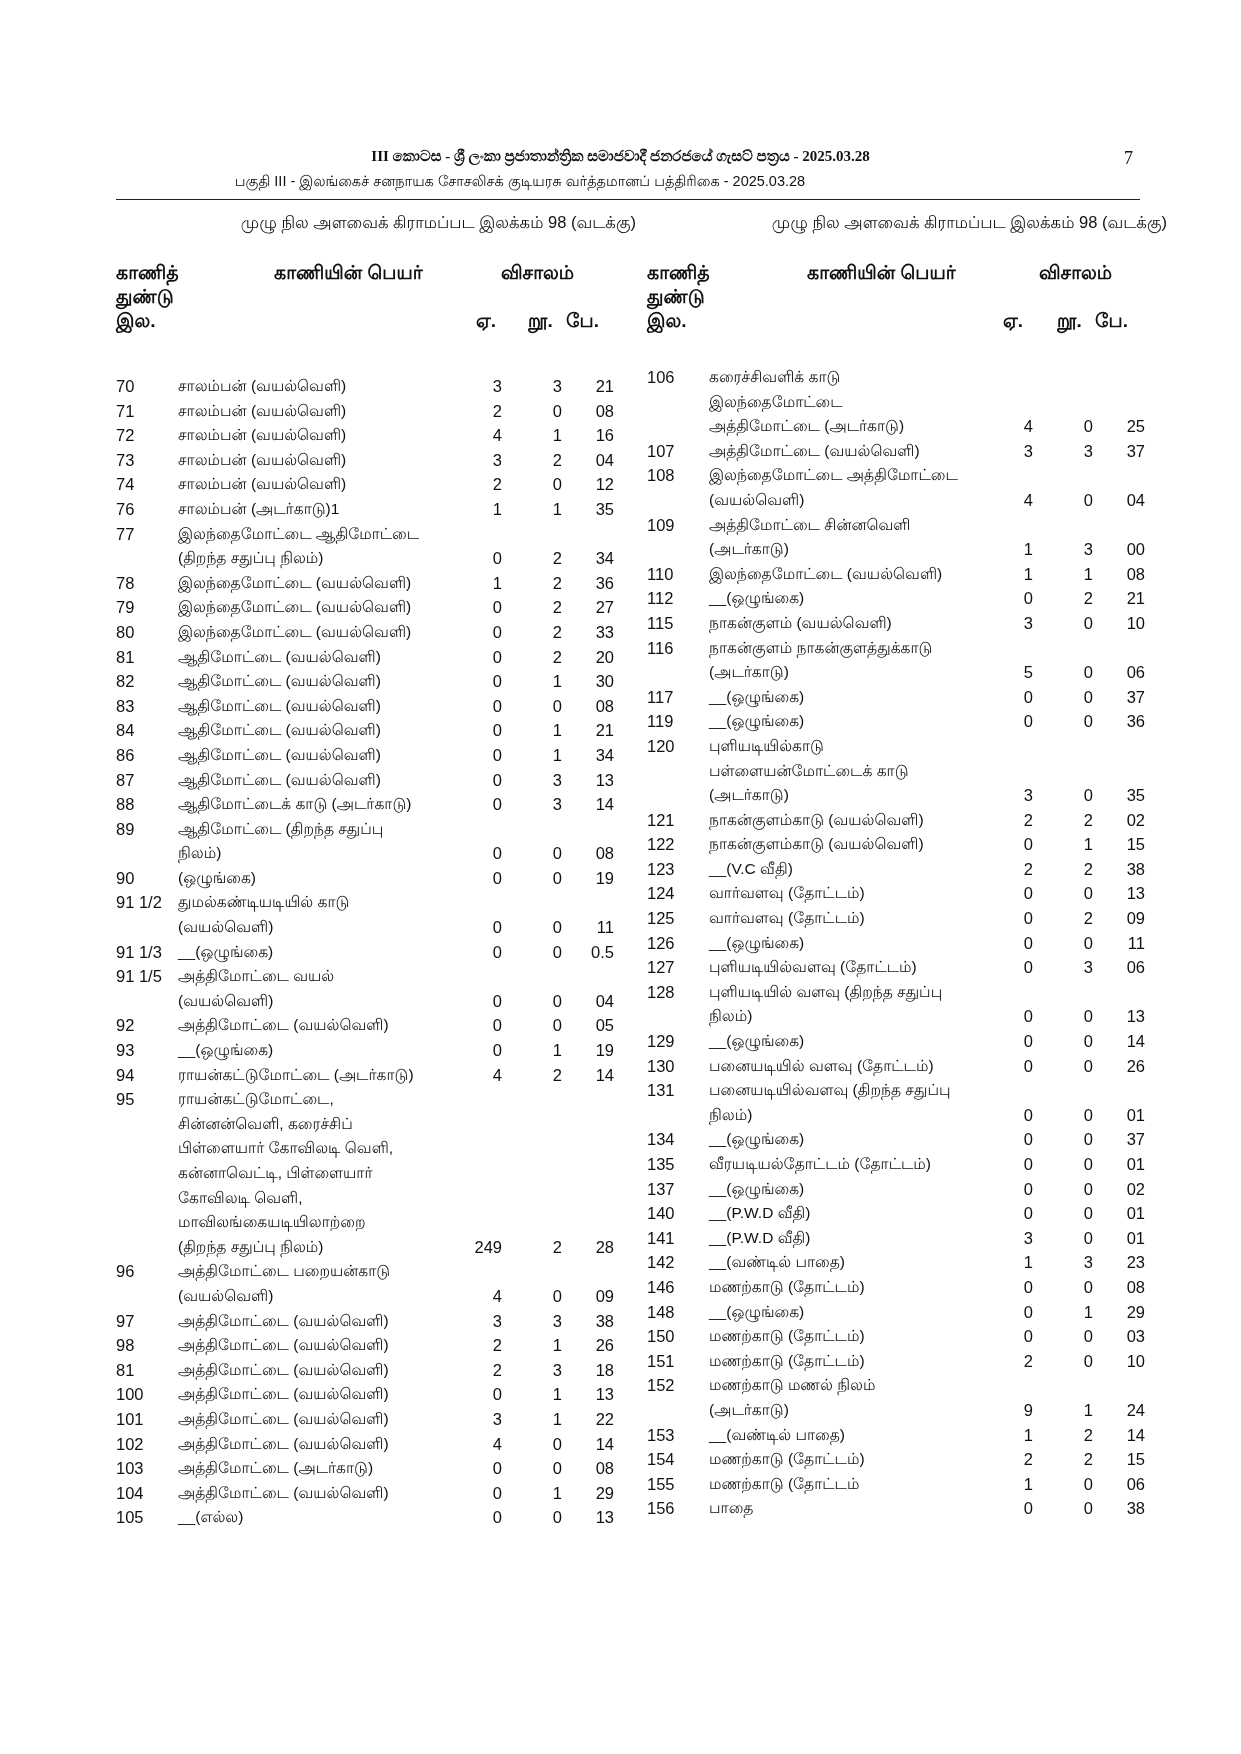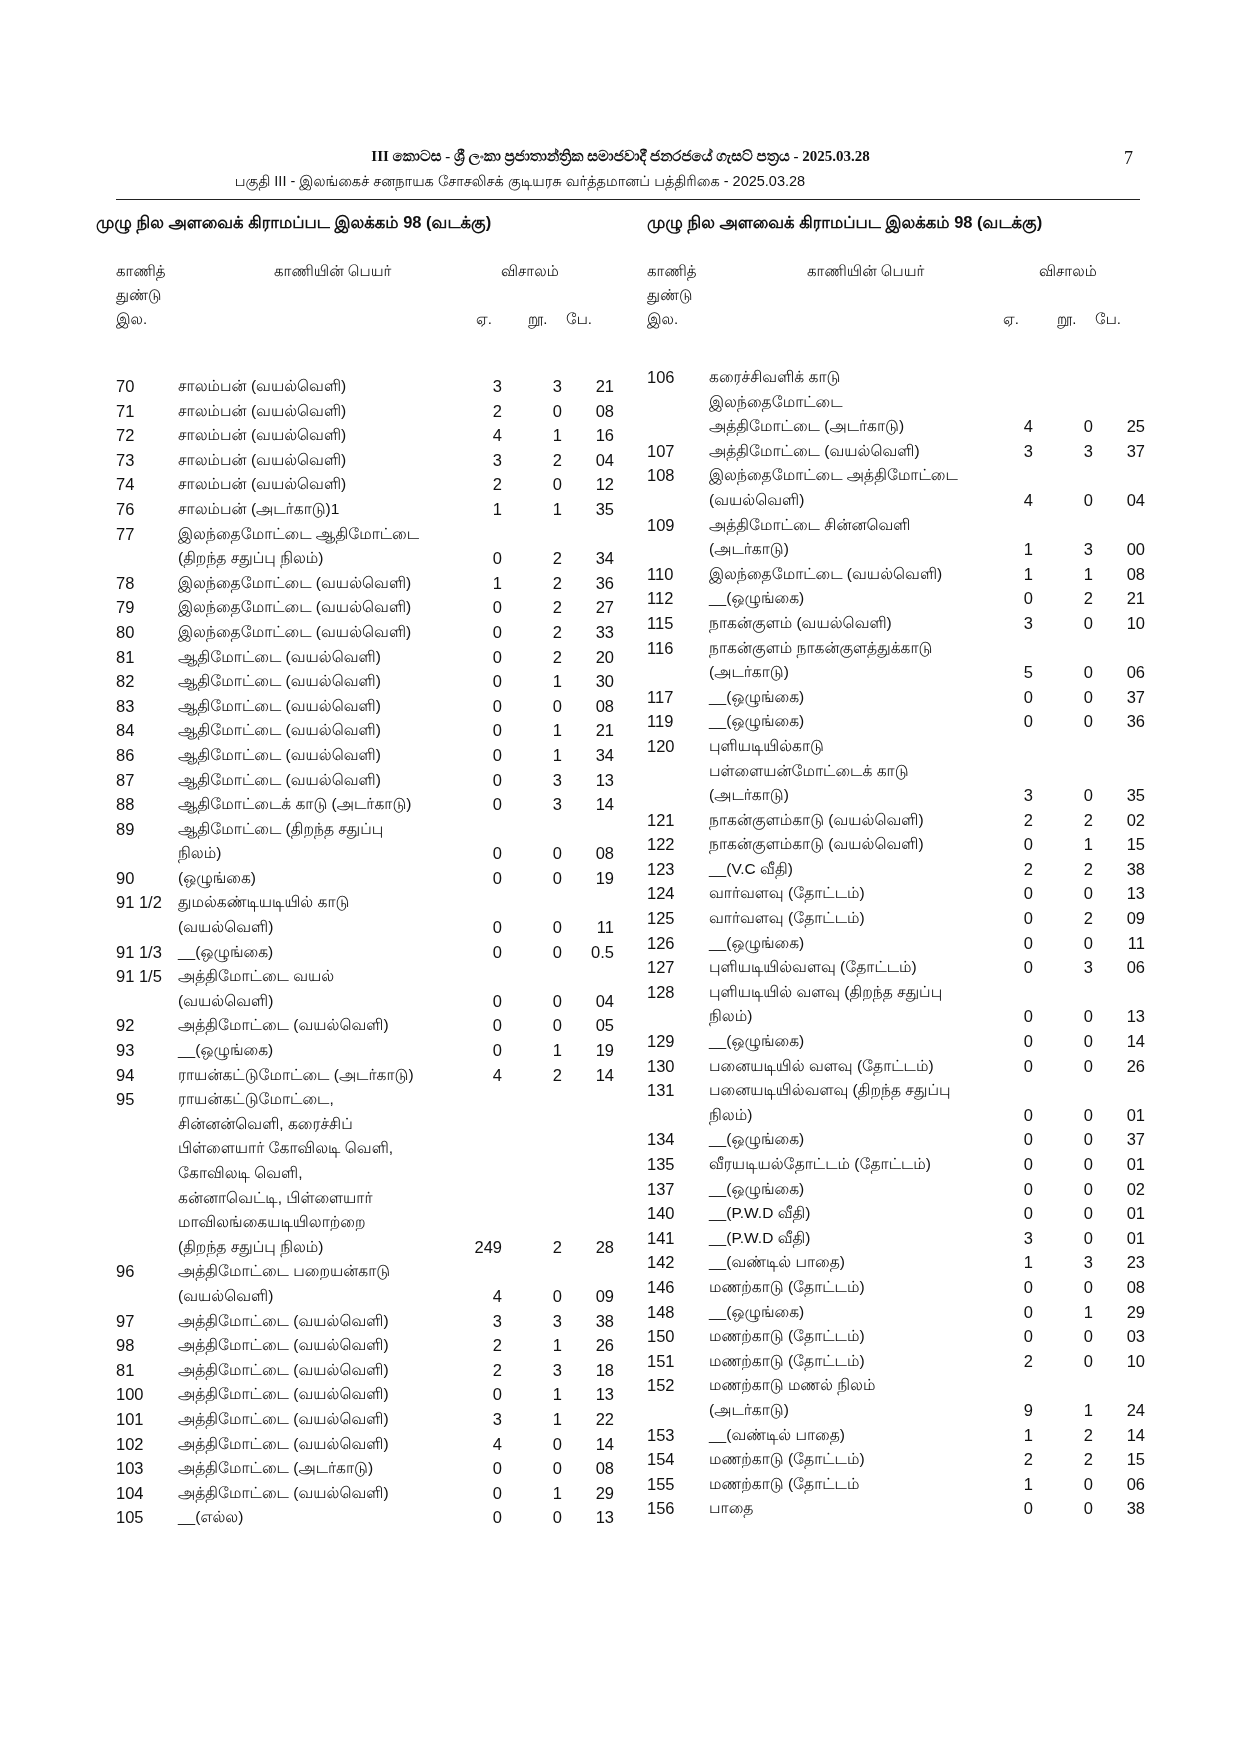--- a/index.html
+++ b/index.html
@@ -4,23 +4,23 @@
 <style>
   html, body { margin: 0; padding: 0; background: #ffffff; }
   body { width: 1241px; height: 1754px; position: relative; color: #111; font-family: "Liberation Sans", sans-serif; overflow: hidden; }
   .header-line1 { position: absolute; top: 148px; left: 0; width: 1241px; text-align: center; font-family: "Liberation Serif", serif; font-size: 15px; font-weight: bold; }
   .page-number { position: absolute; top: 148px; left: 1124px; font-family: "Liberation Serif", serif; font-size: 18px; }
   .header-line2 { position: absolute; top: 173px; left: 0; width: 1040px; text-align: center; font-family: "Liberation Sans", sans-serif; font-size: 14.5px; }
   .rule { position: absolute; top: 199px; left: 116px; width: 1024px; height: 1px; background: #222; }
   .col { position: absolute; top: 212px; width: 520px; }
   .col.left { left: 116px; }
   .col.right { left: 647px; }
-  .col-title { text-align: left; font-weight: bold; font-size: 16.5px; margin-left: -20px; height: 50px; line-height: 20px; }
+  .col-title { text-align: right; font-weight: normal; font-size: 16.5px; margin-left: -20px; height: 50px; line-height: 20px; }
   .col.right .col-title { margin-left: 0; }
-  .hdr { position: relative; height: 110px; font-size: 15px; }
+  .hdr { position: relative; height: 110px; font-size: 19px; font-weight: bold; }
   .hdr span { position: absolute; }
   table { border-collapse: collapse; font-size: 16.5px; }
   td { padding: 0; height: 24.6px; line-height: 24.6px; vertical-align: top; white-space: nowrap; }
   td.no { width: 62px; }
   td.name { width: 288px; font-size: 15.5px; }
   td.ac { width: 36px; text-align: right; }
   td.ro { width: 60px; text-align: right; }
   td.pe { width: 52px; text-align: right; }
 </style>
 </head>
@@ -264,28 +264,28 @@
         </tr>
         <tr>
           <td class="no"></td>
           <td class="name">பிள்ளையார் கோவிலடி வெளி,</td>
           <td class="ac"></td>
           <td class="ro"></td>
           <td class="pe"></td>
         </tr>
         <tr>
           <td class="no"></td>
+          <td class="name">கன்னாவெட்டி, பிள்ளையார்</td>
+          <td class="ac"></td>
+          <td class="ro"></td>
+          <td class="pe"></td>
+        </tr>
+        <tr>
+          <td class="no"></td>
           <td class="name">கோவிலடி வெளி,</td>
-          <td class="ac"></td>
-          <td class="ro"></td>
-          <td class="pe"></td>
-        </tr>
-        <tr>
-          <td class="no"></td>
-          <td class="name">கன்னாவெட்டி, பிள்ளையார்</td>
           <td class="ac"></td>
           <td class="ro"></td>
           <td class="pe"></td>
         </tr>
         <tr>
           <td class="no"></td>
           <td class="name">மாவிலங்கையடியிலாற்றை</td>
           <td class="ac"></td>
           <td class="ro"></td>
           <td class="pe"></td>

